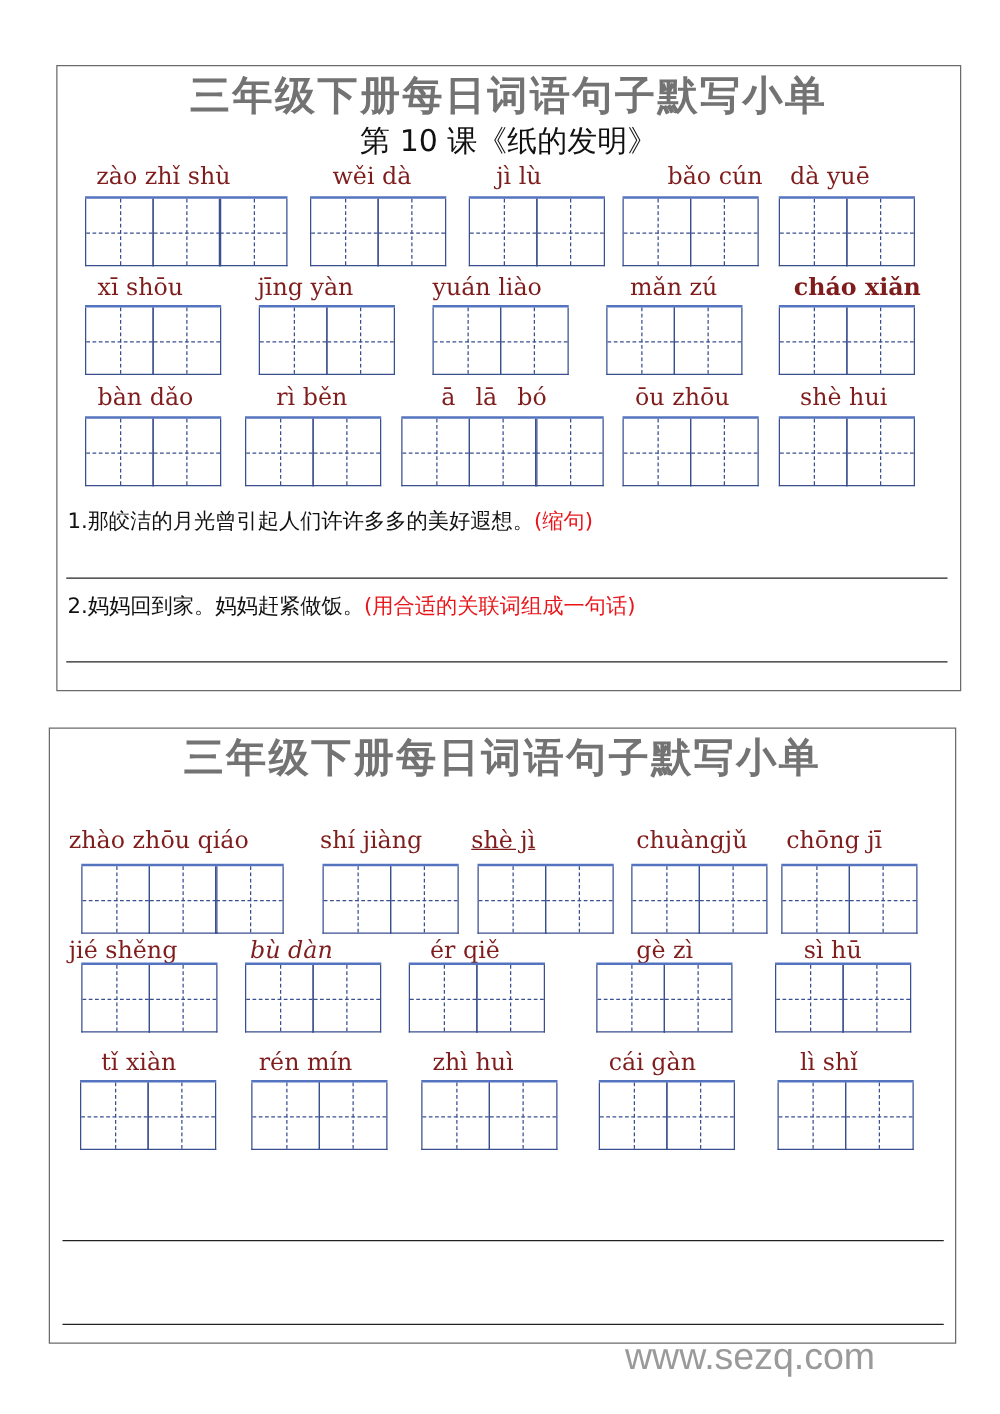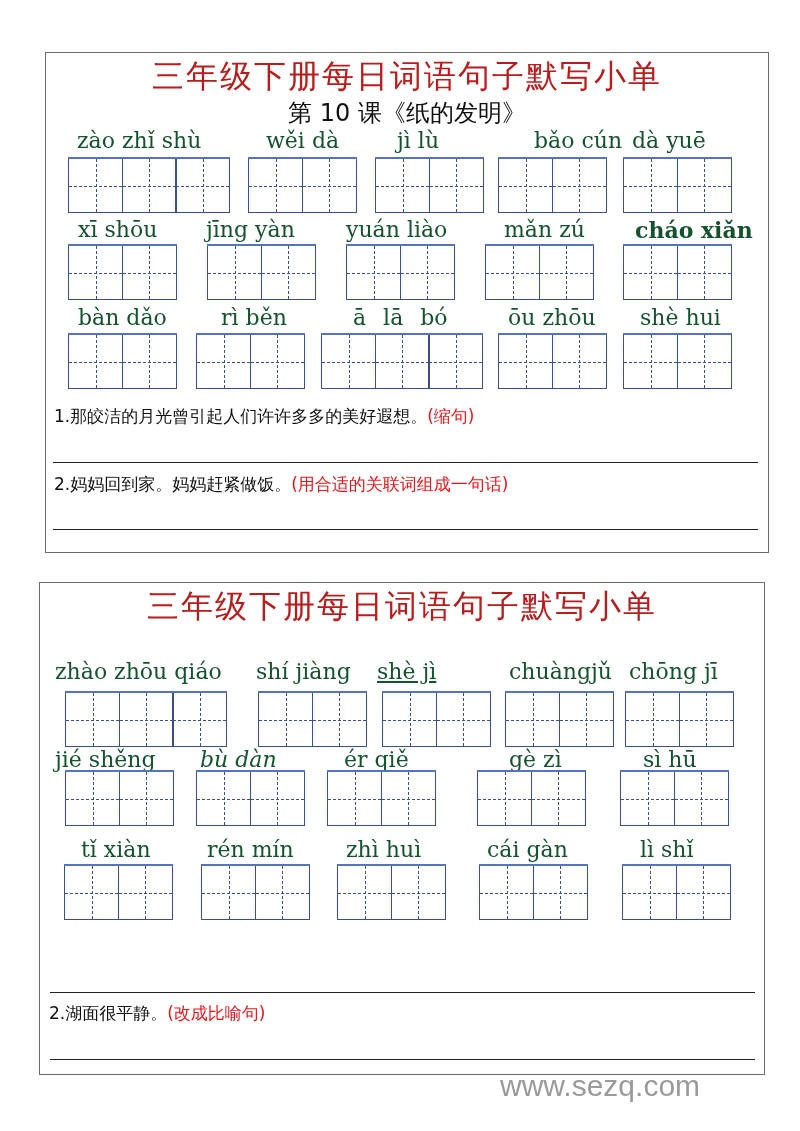--- a/index.html
+++ b/index.html
@@ -1,21 +1,21 @@
 <!DOCTYPE html>
 <html><head>
 <meta charset="utf-8">
 <style>
   html, body { margin:0; padding:0; }
   body { width:800px; height:1131px; background:#ffffff; position:relative; overflow:hidden;
          font-family: "DejaVu Sans", "Liberation Sans", sans-serif; color:#111; }
   .card { position:absolute; border:1.5px solid #6b6b6b; background:#fff; box-sizing:border-box; }
-  .title { position:absolute; left:0; right:0; text-align:center; font-size:32px; font-weight:normal; letter-spacing:2px; color:#b91c1c; white-space:nowrap; }
+  .title { position:absolute; left:0; right:0; text-align:center; font-size:32px; font-weight:bold; letter-spacing:2px; color:#737373; white-space:nowrap; }
   .subtitle { position:absolute; left:0; right:0; text-align:center; font-size:24px; color:#111; white-space:nowrap; }
-  .py { position:absolute; font-family:"DejaVu Serif", "Liberation Serif", serif; font-size:22px; color:#14532d; white-space:nowrap; line-height:22px; }
+  .py { position:absolute; font-family:"DejaVu Serif", "Liberation Serif", serif; font-size:19px; color:#7f1d1d; white-space:nowrap; line-height:22px; }
   .grid { position:absolute; display:flex; border-top:2px solid #5574c0; }
   .cell { position:relative; width:55px; height:54px; border:1.5px solid #3a4f8f; border-top:none; box-sizing:border-box; margin-left:-1.5px; }
   .cell:first-child { margin-left:0; }
   .cell::before { content:""; position:absolute; left:50%; top:0; bottom:0; border-left:1.5px dashed #3a4f8f; }
   .cell::after { content:""; position:absolute; top:50%; left:0; right:0; border-top:1.5px dashed #3a4f8f; }
   .q { position:absolute; font-size:17px; white-space:nowrap; color:#111; }
   .q .hint { color:#e8161b; }
   .line { position:absolute; height:0; border-top:1.5px solid #222; }
   .watermark { position:absolute; left:500px; top:1069px; font-family:Liberation Sans, sans-serif; font-size:30px; color:#9a9a9a; letter-spacing:0px; }
 </style>
@@ -192,19 +192,16 @@
       <div class="cell"></div>
       <div class="cell"></div>
     </div>
   <div class="py" style="left:600px;top:256px;">lì   shǐ</div>
   <div class="grid" style="left:582px;top:281px;">
       <div class="cell"></div>
       <div class="cell"></div>
     </div>
 
   <div class="line" style="left:10px;top:409px;width:705px;"></div>
-  <div class="q" style="left:9px;top:419px;">
-    <span>2.湖面很平静。</span><span class="hint">(改成比喻句)</span>
-  </div>
   <div class="line" style="left:10px;top:476px;width:705px;"></div>
 </div>
 
 <div class="watermark">www.sezq.com</div>
 
 </body></html>

